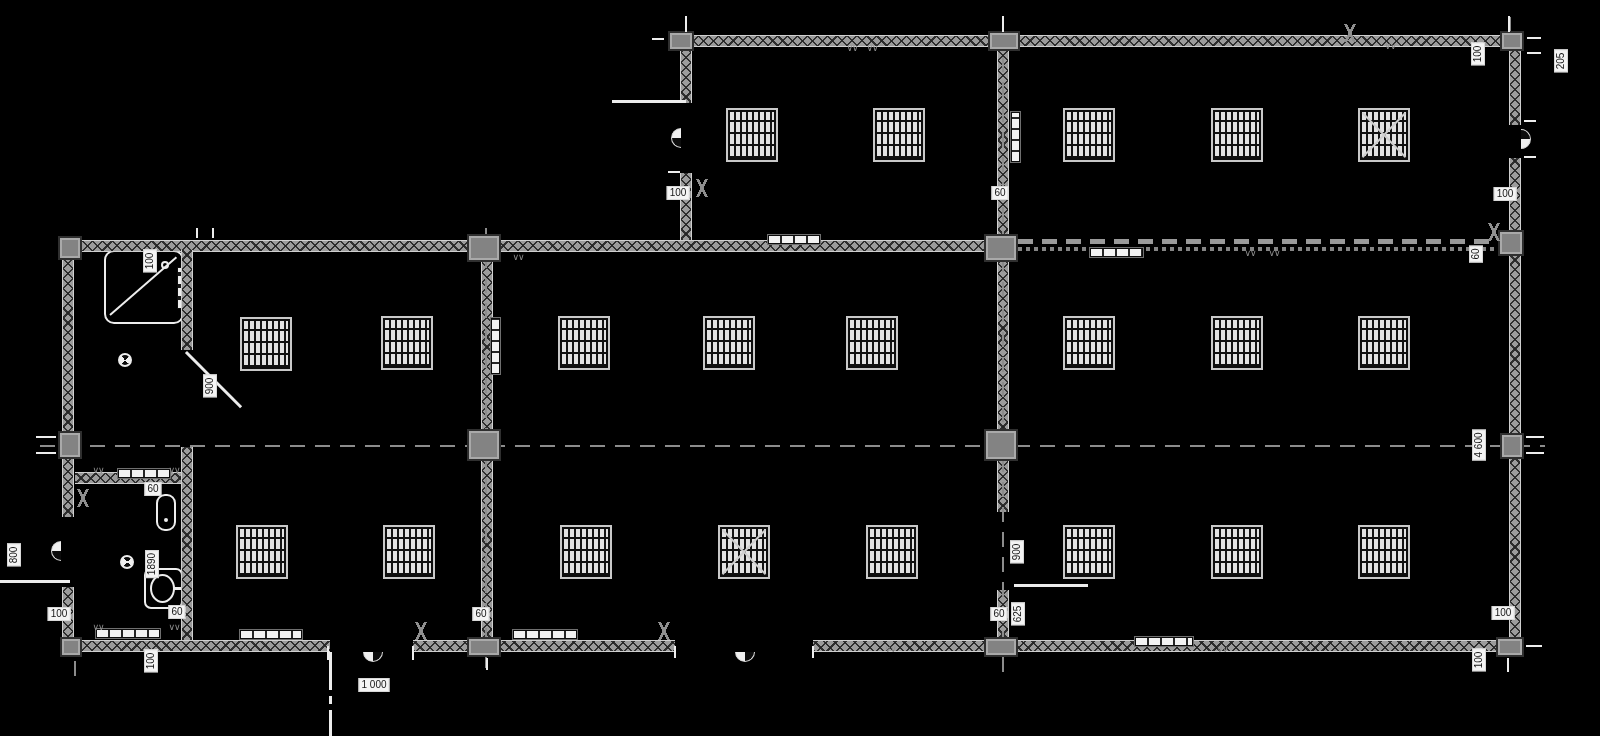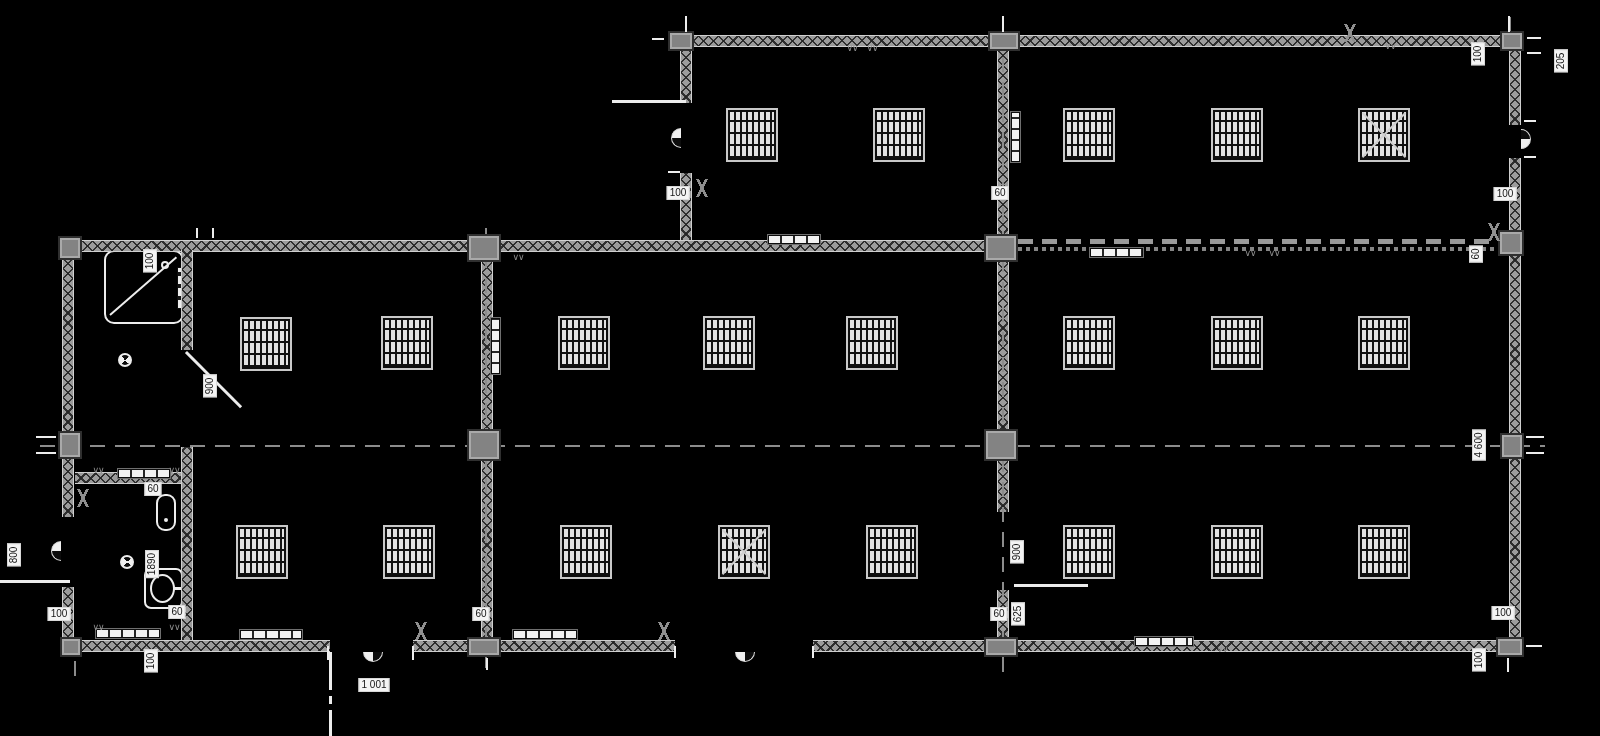--- a/index.html
+++ b/index.html
@@ -234,21 +234,21 @@
     <div class="label rot" style="left: 1478px; top: 54px;">100</div>
     <div class="label rot" style="left: 1561px; top: 61px;">205</div>
     <div class="label rot" style="left: 150px; top: 261px;">100</div>
     <div class="label rot" style="left: 210px; top: 386px;">900</div>
     <div class="label rot" style="left: 14px; top: 555px;">800</div>
     <div class="label" style="left: 59px; top: 614px;">100</div>
     <div class="label" style="left: 153px; top: 489px;">60</div>
     <div class="label rot" style="left: 152px; top: 564px;">1890</div>
     <div class="label" style="left: 177px; top: 612px;">60</div>
     <div class="label rot" style="left: 151px; top: 661px;">100</div>
-    <div class="label" style="left: 374px; top: 685px;">1 001</div>
+    <div class="label" style="left: 374px; top: 685px;">1 000</div>
     <div class="label" style="left: 481px; top: 614px;">60</div>
     <div class="label rot" style="left: 1017px; top: 552px;">900</div>
     <div class="label" style="left: 999px; top: 614px;">60</div>
     <div class="label rot" style="left: 1018px; top: 614px;">625</div>
     <div class="label rot" style="left: 1476px; top: 254px;">60</div>
     <div class="label rot" style="left: 1479px; top: 445px;">4 600</div>
     <div class="label" style="left: 1503px; top: 613px;">100</div>
     <div class="label rot" style="left: 1479px; top: 660px;">100</div>
   </div>
 

